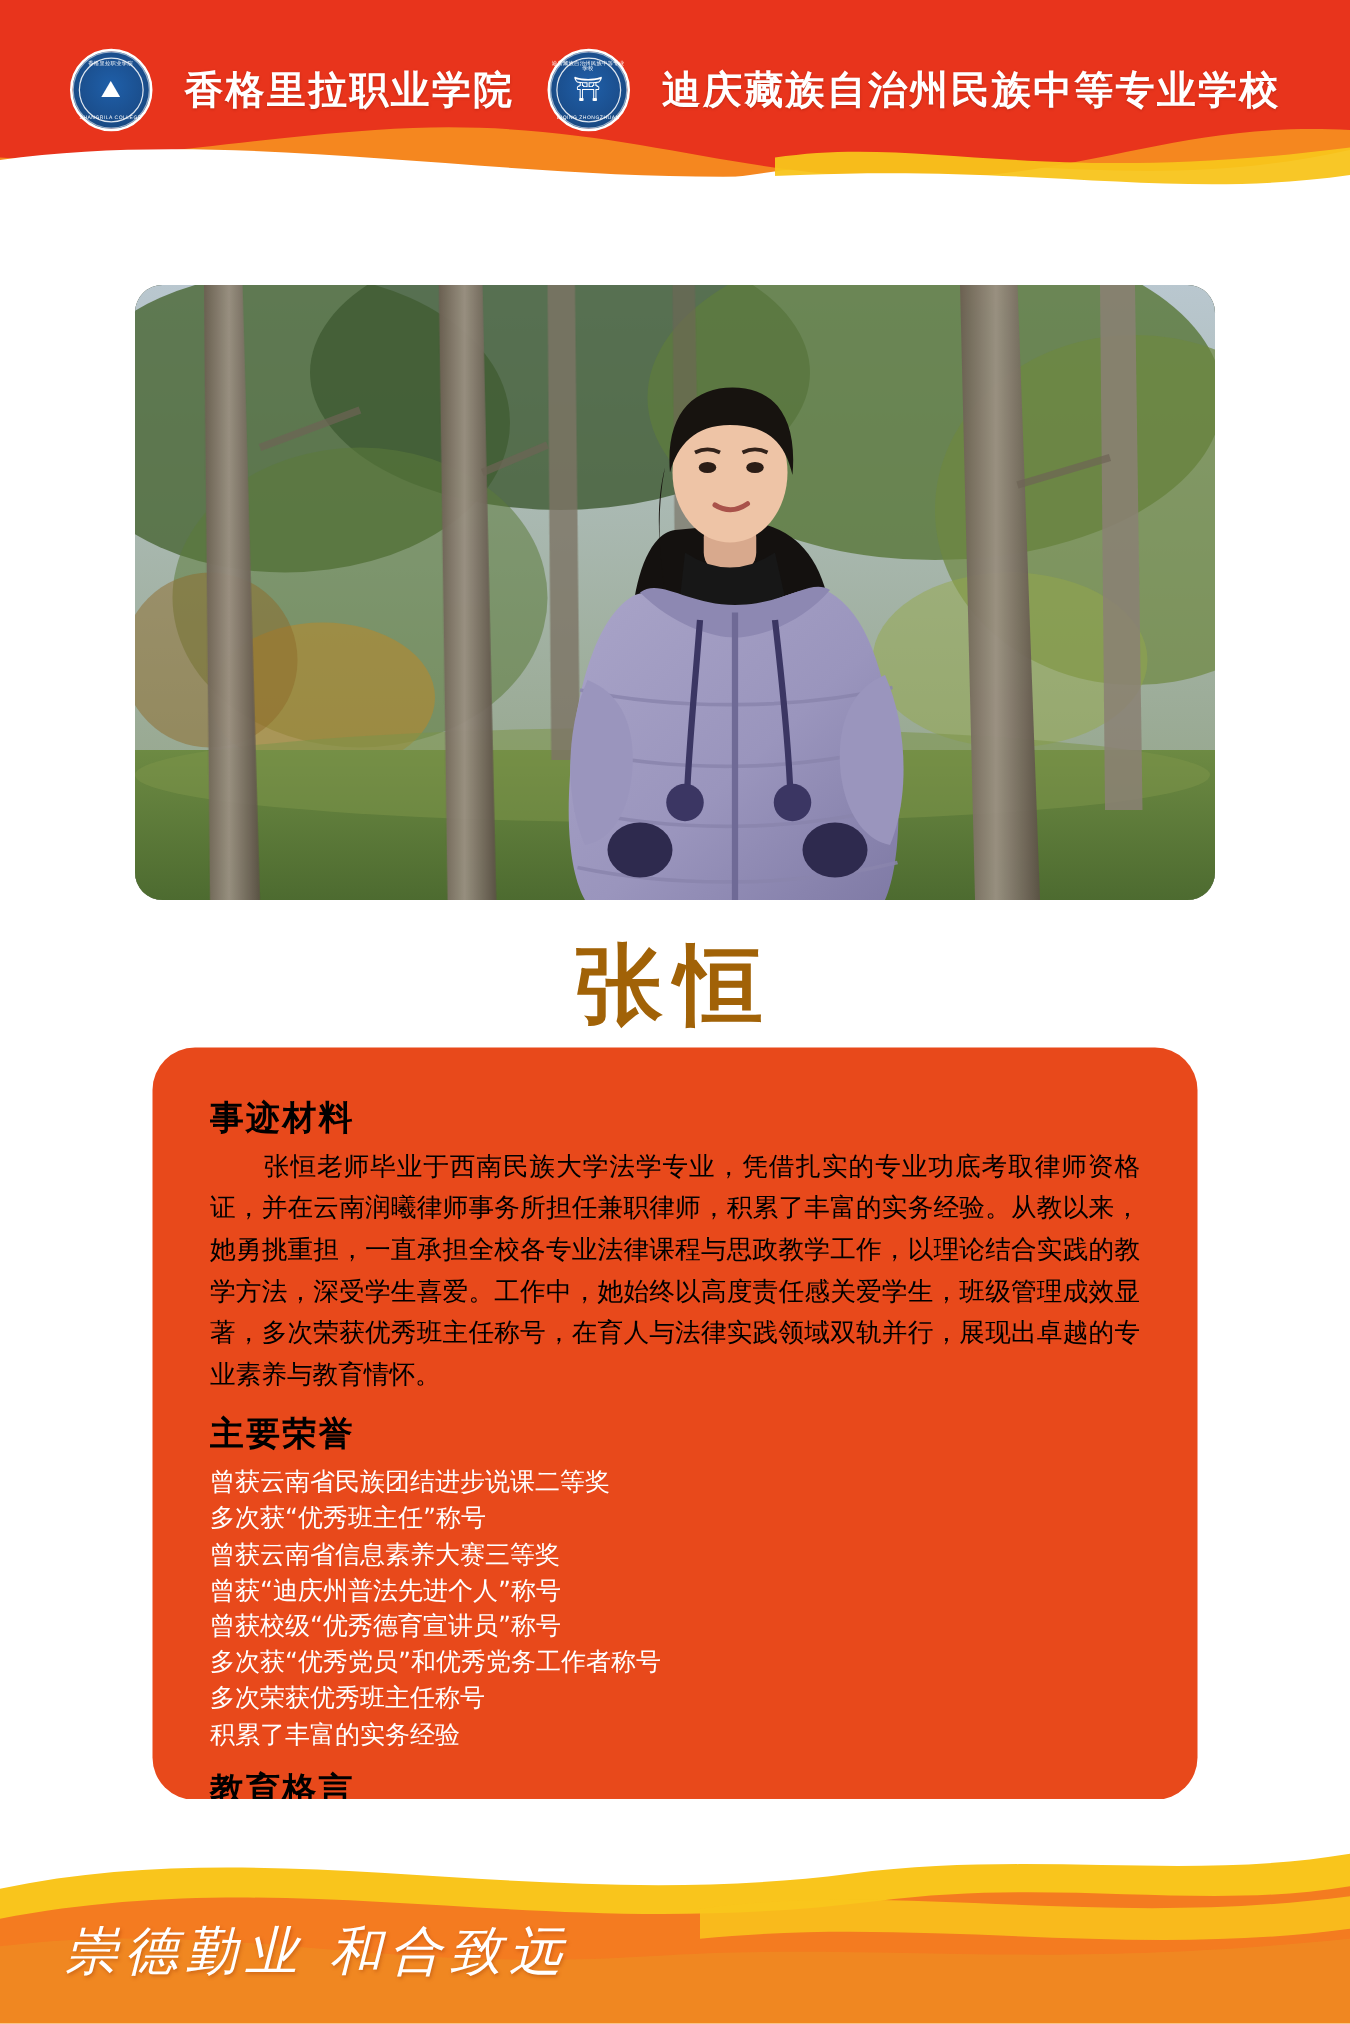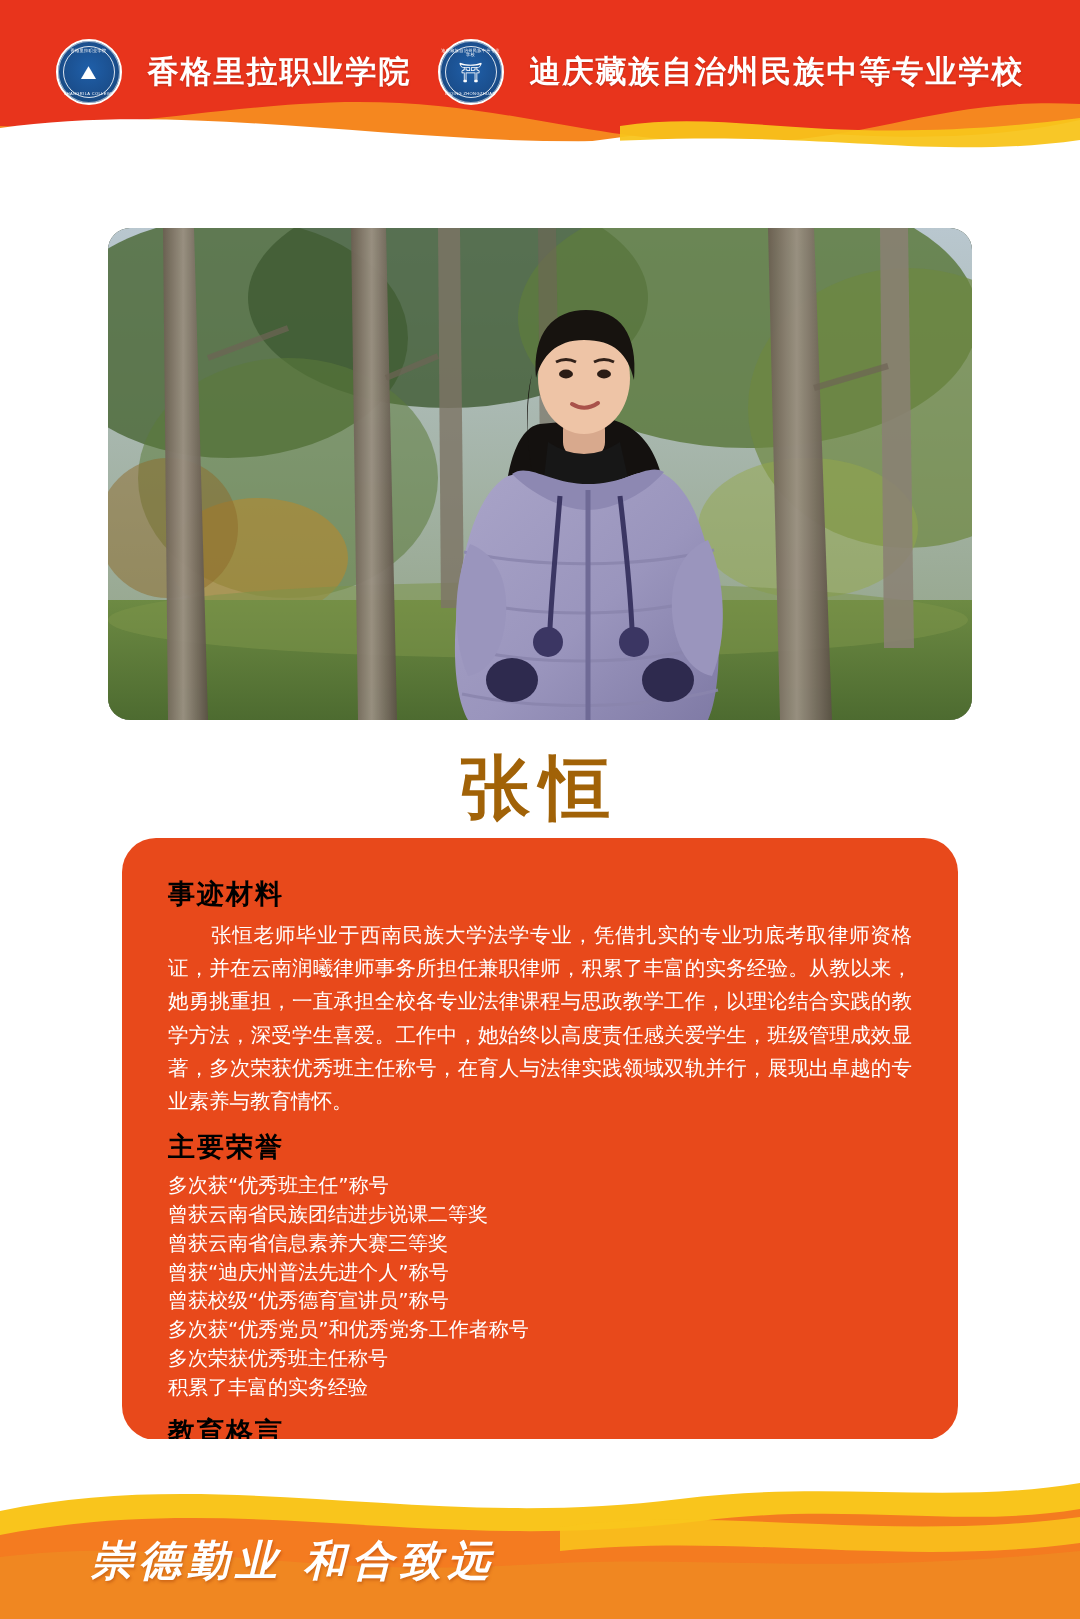--- a/index.html
+++ b/index.html
@@ -146,22 +146,22 @@
     font-family: "DejaVu Sans", "Liberation Sans", sans-serif;
     color: #000000;
   }
   .section-title.spaced { margin-top: 12px; }
   .body-text {
     font-size: 20.5px;
     line-height: 1.62;
     text-indent: 2.1em;
     margin: 0;
     text-align: justify;
-    font-family: Liberation Sans, sans-serif;
-    color: #ffffff;
+    font-family: Liberation Serif, serif;
+    color: #000000;
   }
   .honor-list {
     list-style: none;
     margin: 0;
     padding: 0;
   }
   .honor-list li {
     font-size: 20px;
     line-height: 1.44;
     font-family: "DejaVu Sans", "Liberation Sans", sans-serif;
@@ -186,27 +186,26 @@
   }
   .footer-svg {
     position: absolute;
     bottom: 0; left: 0;
   }
   .footer-slogan {
     position: absolute;
     left: 52px;
     bottom: 30px;
     font-size: 42px;
-    font-weight: bold;
+    font-weight: normal;
     color: #ffffff;
     letter-spacing: 6px;
     font-family: "DejaVu Serif", "Liberation Serif", serif;
     font-style: italic;
     text-shadow: 1px 2px 3px rgba(140,40,0,0.35);
-    margin-left: 39px;
   }
 </style>
 </head>
 <body>
 
 <div class="poster">
 
   <div class="header">
     <svg class="header-svg" width="1080" height="185" viewBox="0 0 1080 185">
       <rect x="0" y="0" width="1080" height="185" fill="#ffffff"></rect>
@@ -331,22 +330,22 @@
   </div>
 
   <div class="person-name">张恒</div>
 
   <div class="card">
     <h2 class="section-title">事迹材料</h2>
     <p class="body-text">张恒老师毕业于西南民族大学法学专业，凭借扎实的专业功底考取律师资格证，并在云南润曦律师事务所担任兼职律师，积累了丰富的实务经验。从教以来，她勇挑重担，一直承担全校各专业法律课程与思政教学工作，以理论结合实践的教学方法，深受学生喜爱。工作中，她始终以高度责任感关爱学生，班级管理成效显著，多次荣获优秀班主任称号，在育人与法律实践领域双轨并行，展现出卓越的专业素养与教育情怀。</p>
 
     <h2 class="section-title spaced">主要荣誉</h2>
     <ul class="honor-list">
+      <li>曾获云南省民族团结进步说课二等奖</li>
       <li>多次获“优秀班主任”称号</li>
-      <li>曾获云南省民族团结进步说课二等奖</li>
       <li>曾获云南省信息素养大赛三等奖</li>
       <li>曾获“迪庆州普法先进个人”称号</li>
       <li>曾获校级“优秀德育宣讲员”称号</li>
       <li>多次获“优秀党员”和优秀党务工作者称号</li>
       <li>多次荣获优秀班主任称号</li>
       <li>积累了丰富的实务经验</li>
     </ul>
 
     <h2 class="section-title spaced">教育格言</h2>
     <p class="motto-text">德法并育，知行合一；以爱润心，以法塑行。</p>

